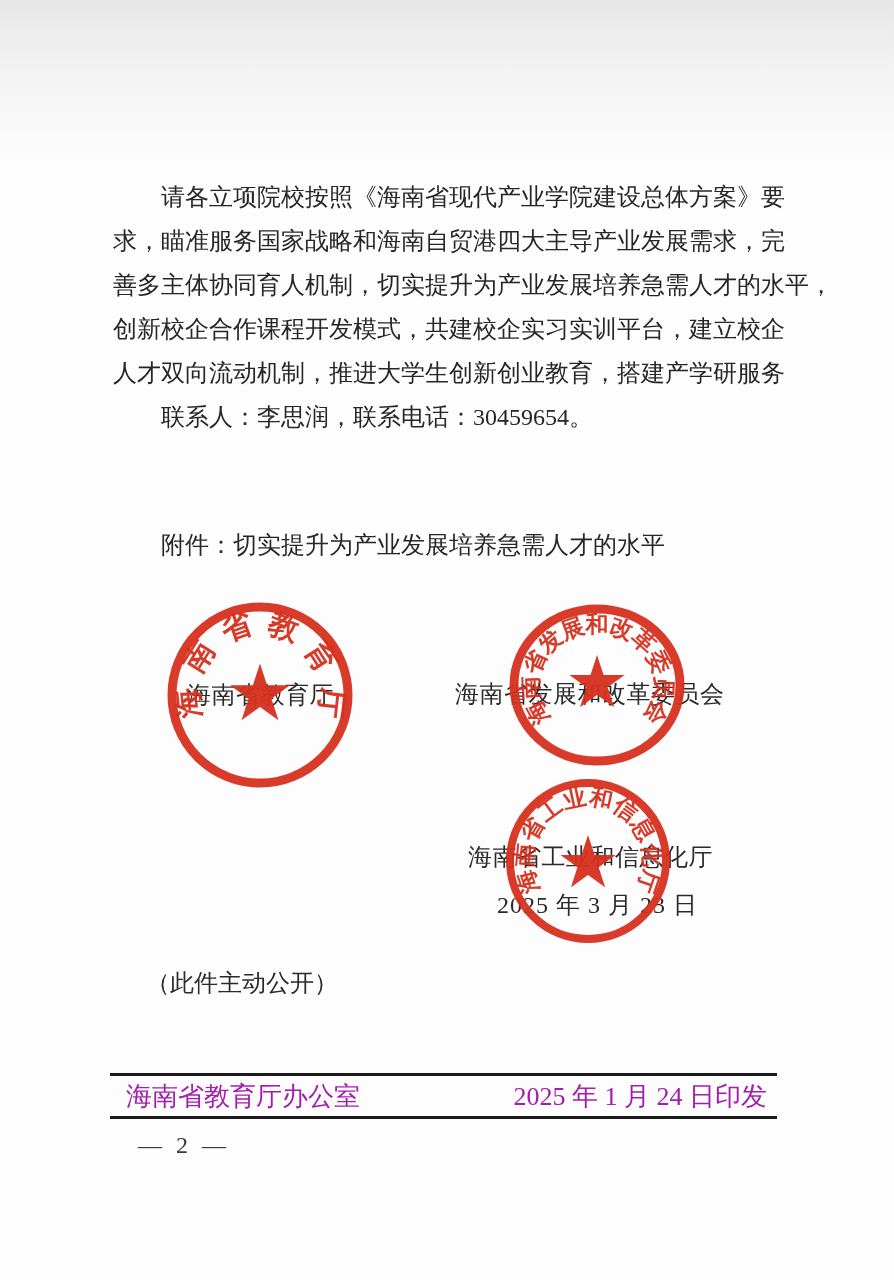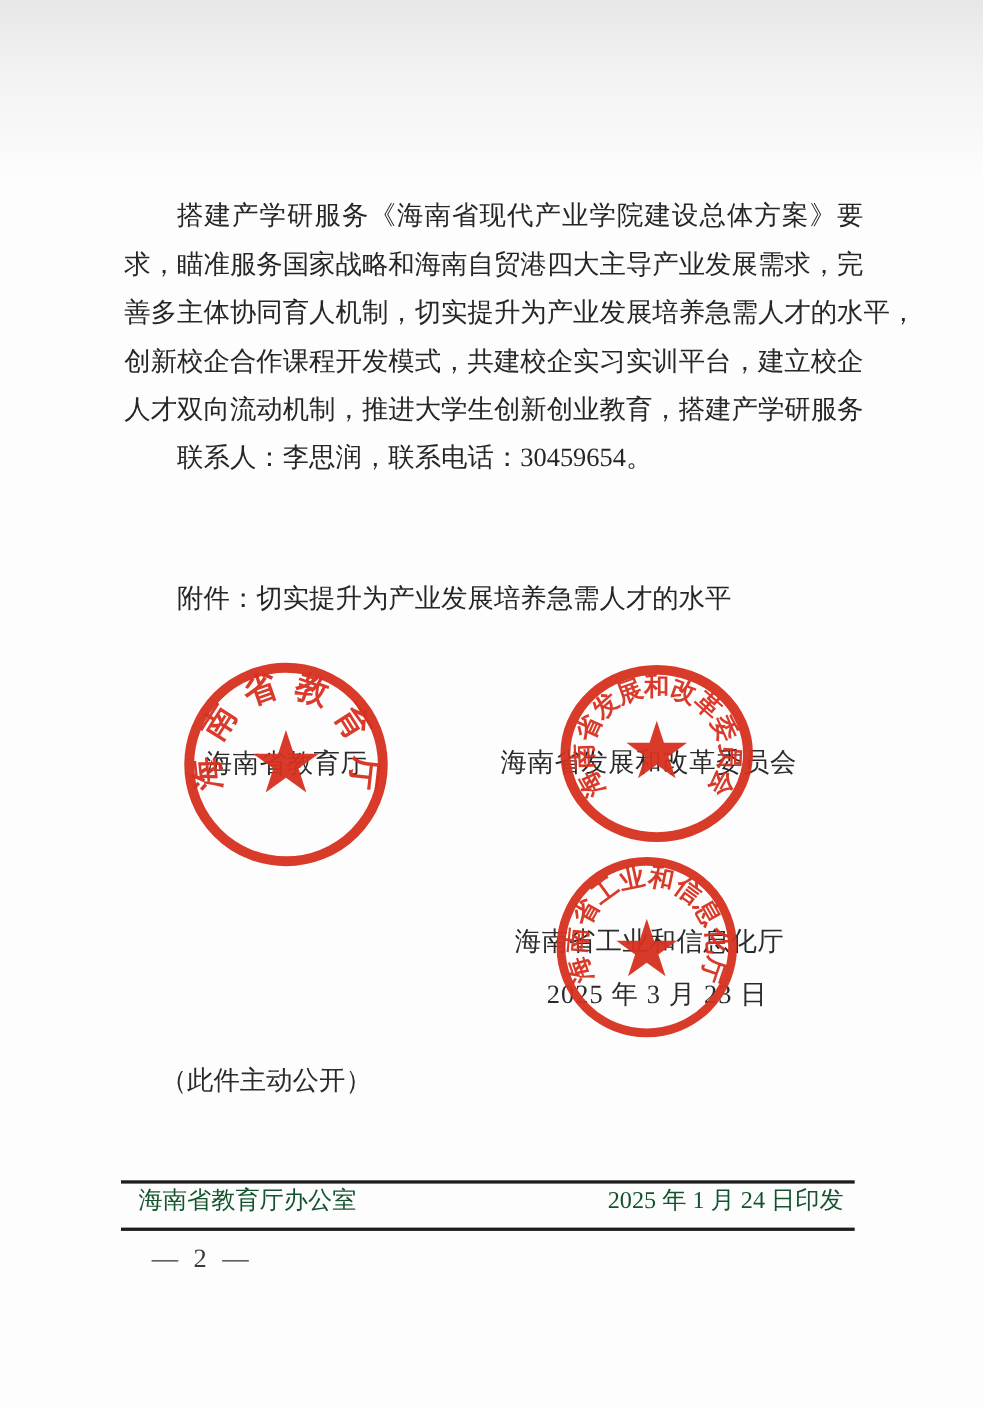--- a/index.html
+++ b/index.html
@@ -42,37 +42,37 @@
     font-size:24px;line-height:28px;white-space:nowrap;color:#2a2a2a;margin-top:24px;
   }
   .seal{position:absolute;pointer-events:none;}
   .seal-education{left:162px;top:597px;}
   .seal-drc{left:502px;top:600px;}
   .seal-industry{left:502px;top:775px;}
   .footer{
     position:absolute;left:110px;top:1073px;width:667px;height:46px;
     box-sizing:border-box;
     border-top:3px solid #1c1c1c;border-bottom:3px solid #1c1c1c;
-    display:flex;justify-content:space-between;align-items:flex-start;
+    display:flex;justify-content:space-between;align-items:center;
     padding:0 10px 0 16px;
-    font-size:22px;color:#14532d;white-space:nowrap;
+    font-size:26px;color:#a21caf;white-space:nowrap;
   }
   .pagenum{
     position:absolute;left:138px;top:1132px;
     font-size:24px;color:#3a3a3a;letter-spacing:4px;white-space:nowrap;
   }
 </style>
 </head>
 <body>
 
 <div class="page">
   <div class="top-shade"></div>
 
   <div class="body-block">
-    <div class="bline indent fill">搭建产学研服务《海南省现代产业学院建设总体方案》要</div>
+    <div class="bline indent fill">请各立项院校按照《海南省现代产业学院建设总体方案》要</div>
     <div class="bline fill">求，瞄准服务国家战略和海南自贸港四大主导产业发展需求，完</div>
     <div class="bline fill">善多主体协同育人机制，切实提升为产业发展培养急需人才的水平，</div>
     <div class="bline fill">创新校企合作课程开发模式，共建校企实习实训平台，建立校企</div>
     <div class="bline fill">人才双向流动机制，推进大学生创新创业教育，搭建产学研服务</div>
     <div class="bline indent">联系人：李思润，联系电话：30459654。</div>
   </div>
 
   <div class="attachment">附件：切实提升为产业发展培养急需人才的水平</div>
 
   <div class="sig sig-education">海南省教育厅</div>

